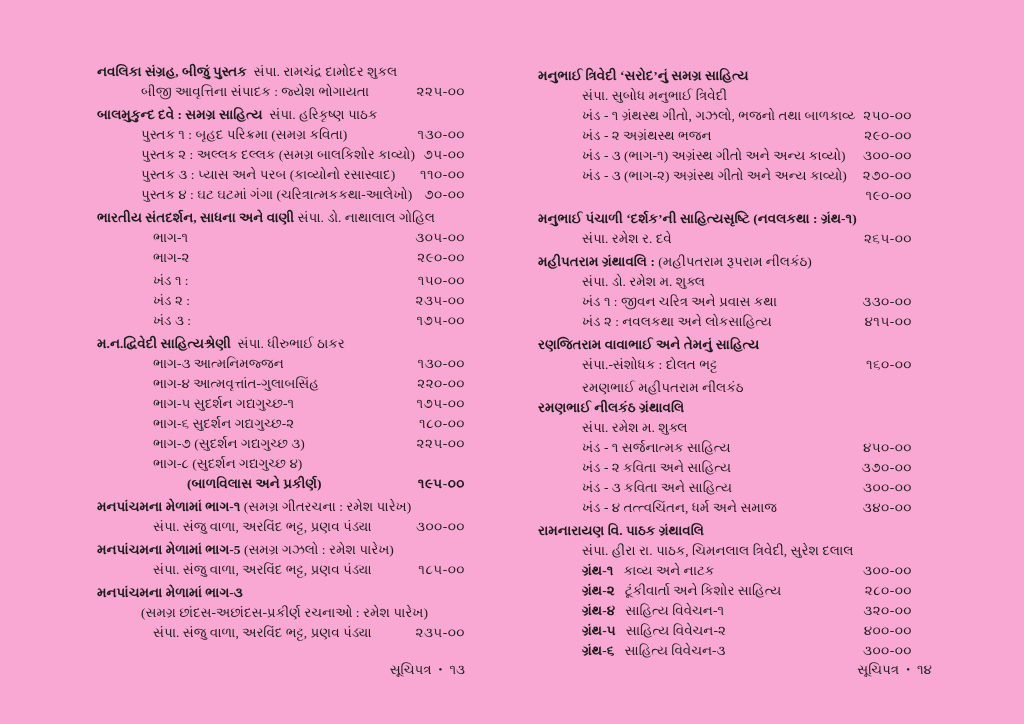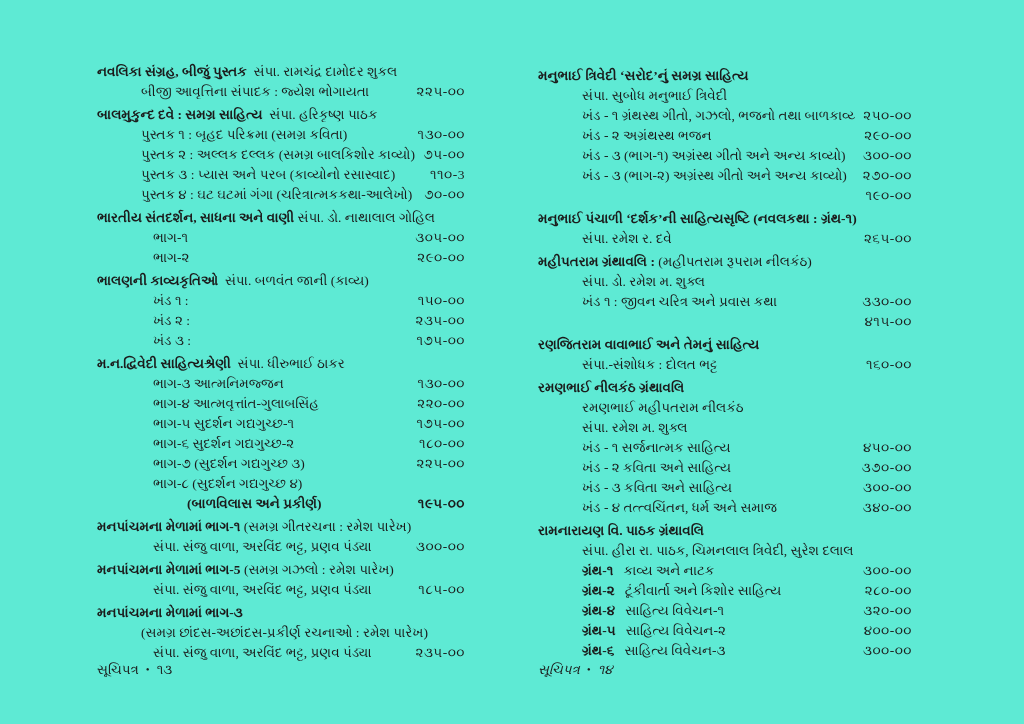--- a/index.html
+++ b/index.html
@@ -11,21 +11,21 @@
     overflow: hidden;
   }
   body {
     position: relative;
     font-family: "Liberation Serif", "DejaVu Sans", serif;
     color: #1b1b1b;
   }
   .spread {
     position: absolute;
     inset: 0;
-    background: #5eead4;
+    background: #f9a8d4;
   }
   .col {
     position: absolute;
     font-size: 13.5px;
     line-height: 20px;
   }
   .col-left  { top: 62px; left: 97px;  width: 368px; }
   .col-right { top: 66px; left: 538px; width: 374px; }
   .entry { margin-bottom: 3px; }
   .row {
@@ -41,26 +41,26 @@
     flex: 0 0 auto;
     letter-spacing: 0.5px;
   }
   .i0 { padding-left: 0; }
   .i1 { padding-left: 44px; }
   .i2 { padding-left: 56px; font-family: Liberation Serif, serif; }
   .i3 { padding-left: 90px; font-weight: bold; }
   .footer {
     position: absolute;
     top: 659px;
-    text-align: left;
+    text-align: right;
     font-size: 13.5px;
     line-height: 20px;
   }
   .footer-left  { left: 97px;  width: 368px; }
-  .footer-right { left: 538px; width: 374px; font-style: italic; }
+  .footer-right { left: 558px; width: 374px; }
   .footer .dot {
     display: inline-block;
     margin: 0 7px;
     font-size: 11px;
     vertical-align: 1px;
   }
 </style>
 </head>
 <body>
 
@@ -68,30 +68,29 @@
 
   <div class="col col-left">
       <div class="entry">
         <div class="row i0"><span class="text"><span class="b">નવલિકા સંગ્રહ, બીજું પુસ્તક</span><span>  સંપા. રામચંદ્ર દામોદર શુકલ</span></span></div>
         <div class="row i1"><span class="text"><span>બીજી આવૃત્તિના સંપાદક : જ્યેશ ભોગાયતા</span></span><span class="price">૨૨૫-૦૦</span></div>
       </div>
       <div class="entry">
         <div class="row i0"><span class="text"><span class="b">બાલમુકુન્દ દવે : સમગ્ર સાહિત્ય</span><span>  સંપા. હરિકૃષ્ણ પાઠક</span></span></div>
         <div class="row i1"><span class="text"><span>પુસ્તક ૧ : બૃહદ પરિક્રમા (સમગ્ર કવિતા)</span></span><span class="price">૧૩૦-૦૦</span></div>
         <div class="row i1"><span class="text"><span>પુસ્તક ૨ : અલ્લક દલ્લક (સમગ્ર બાલકિશોર કાવ્યો)</span></span><span class="price">૭૫-૦૦</span></div>
-        <div class="row i1"><span class="text"><span>પુસ્તક ૩ : પ્યાસ અને પરબ (કાવ્યોનો રસાસ્વાદ)</span></span><span class="price">૧૧૦-3</span></div>
+        <div class="row i1"><span class="text"><span>પુસ્તક ૩ : પ્યાસ અને પરબ (કાવ્યોનો રસાસ્વાદ)</span></span><span class="price">૧૧૦-૦૦</span></div>
         <div class="row i1"><span class="text"><span>પુસ્તક ૪ : ઘટ ઘટમાં ગંગા (ચરિત્રાત્મકકથા-આલેખો)</span></span><span class="price">૭૦-૦૦</span></div>
       </div>
       <div class="entry">
         <div class="row i0"><span class="text"><span class="b">ભારતીય સંતદર્શન, સાધના અને વાણી</span><span> સંપા. ડો. નાથાલાલ ગોહિલ</span></span></div>
         <div class="row i2"><span class="text"><span>ભાગ-૧</span></span><span class="price">૩૦૫-૦૦</span></div>
         <div class="row i2"><span class="text"><span>ભાગ-૨</span></span><span class="price">૨૯૦-૦૦</span></div>
       </div>
       <div class="entry">
-        <div class="row i0"><span class="text"><span class="b">ભાલણની કાવ્યકૃતિઓ</span><span>  સંપા. બળવંત જાની (કાવ્ય)</span></span></div>
         <div class="row i2"><span class="text"><span>ખંડ ૧ :</span></span><span class="price">૧૫૦-૦૦</span></div>
         <div class="row i2"><span class="text"><span>ખંડ ૨ :</span></span><span class="price">૨૩૫-૦૦</span></div>
         <div class="row i2"><span class="text"><span>ખંડ ૩ :</span></span><span class="price">૧૭૫-૦૦</span></div>
       </div>
       <div class="entry">
         <div class="row i0"><span class="text"><span class="b">મ.ન.દ્વિવેદી સાહિત્યશ્રેણી</span><span>  સંપા. ધીરુભાઈ ઠાકર</span></span></div>
         <div class="row i2"><span class="text"><span>ભાગ-૩ આત્મનિમજ્જન</span></span><span class="price">૧૩૦-૦૦</span></div>
         <div class="row i2"><span class="text"><span>ભાગ-૪ આત્મવૃત્તાંત-ગુલાબસિંહ</span></span><span class="price">૨૨૦-૦૦</span></div>
         <div class="row i2"><span class="text"><span>ભાગ-૫ સુદર્શન ગદ્યગુચ્છ-૧</span></span><span class="price">૧૭૫-૦૦</span></div>
         <div class="row i2"><span class="text"><span>ભાગ-૬ સુદર્શન ગદ્યગુચ્છ-૨</span></span><span class="price">૧૮૦-૦૦</span></div>
@@ -125,29 +124,29 @@
         <div class="row i1"><span class="price">૧૯૦-૦૦</span></div>
       </div>
       <div class="entry">
         <div class="row i0"><span class="text"><span class="b">મનુભાઈ પંચાળી ‘દર્શક’ની સાહિત્યસૃષ્ટિ (નવલકથા : ગ્રંથ-૧)</span></span></div>
         <div class="row i1"><span class="text"><span>સંપા. રમેશ ર. દવે</span></span><span class="price">૨૬૫-૦૦</span></div>
       </div>
       <div class="entry">
         <div class="row i0"><span class="text"><span class="b">મહીપતરામ ગ્રંથાવલિ :</span><span> (મહીપતરામ રૂપરામ નીલકંઠ)</span></span></div>
         <div class="row i1"><span class="text"><span>સંપા. ડો. રમેશ મ. શુક્લ</span></span></div>
         <div class="row i1"><span class="text"><span>ખંડ ૧ : જીવન ચરિત્ર અને પ્રવાસ કથા</span></span><span class="price">૩૩૦-૦૦</span></div>
-        <div class="row i1"><span class="price">૪૧૫-૦૦</span></div>
+        <div class="row i1"><span class="text"><span>ખંડ ૨ : નવલકથા અને લોકસાહિત્ય</span></span><span class="price">૪૧૫-૦૦</span></div>
       </div>
       <div class="entry">
         <div class="row i0"><span class="text"><span class="b">રણજિતરામ વાવાભાઈ અને તેમનું સાહિત્ય</span></span></div>
         <div class="row i1"><span class="text"><span>સંપા.-સંશોધક : દોલત ભટ્ટ</span></span><span class="price">૧૬૦-૦૦</span></div>
       </div>
       <div class="entry">
+        <div class="row i1"><span class="text"><span>રમણભાઈ મહીપતરામ નીલકંઠ</span></span></div>
         <div class="row i0"><span class="text"><span class="b">રમણભાઈ નીલકંઠ ગ્રંથાવલિ</span></span></div>
-        <div class="row i1"><span class="text"><span>રમણભાઈ મહીપતરામ નીલકંઠ</span></span></div>
         <div class="row i1"><span class="text"><span>સંપા. રમેશ મ. શુક્લ</span></span></div>
         <div class="row i1"><span class="text"><span>ખંડ - ૧ સર્જનાત્મક સાહિત્ય</span></span><span class="price">૪૫૦-૦૦</span></div>
         <div class="row i1"><span class="text"><span>ખંડ - ૨ કવિતા અને સાહિત્ય</span></span><span class="price">૩૭૦-૦૦</span></div>
         <div class="row i1"><span class="text"><span>ખંડ - ૩ કવિતા અને સાહિત્ય</span></span><span class="price">૩૦૦-૦૦</span></div>
         <div class="row i1"><span class="text"><span>ખંડ - ૪ તત્ત્વચિંતન, ધર્મ અને સમાજ</span></span><span class="price">૩૪૦-૦૦</span></div>
       </div>
       <div class="entry">
         <div class="row i0"><span class="text"><span class="b">રામનારાયણ વિ. પાઠક ગ્રંથાવલિ</span></span></div>
         <div class="row i1"><span class="text"><span>સંપા. હીરા રા. પાઠક, ચિમનલાલ ત્રિવેદી, સુરેશ દલાલ</span></span></div>
         <div class="row i1"><span class="text"><span class="b">ગ્રંથ-૧</span><span>   કાવ્ય અને નાટક</span></span><span class="price">૩૦૦-૦૦</span></div>

